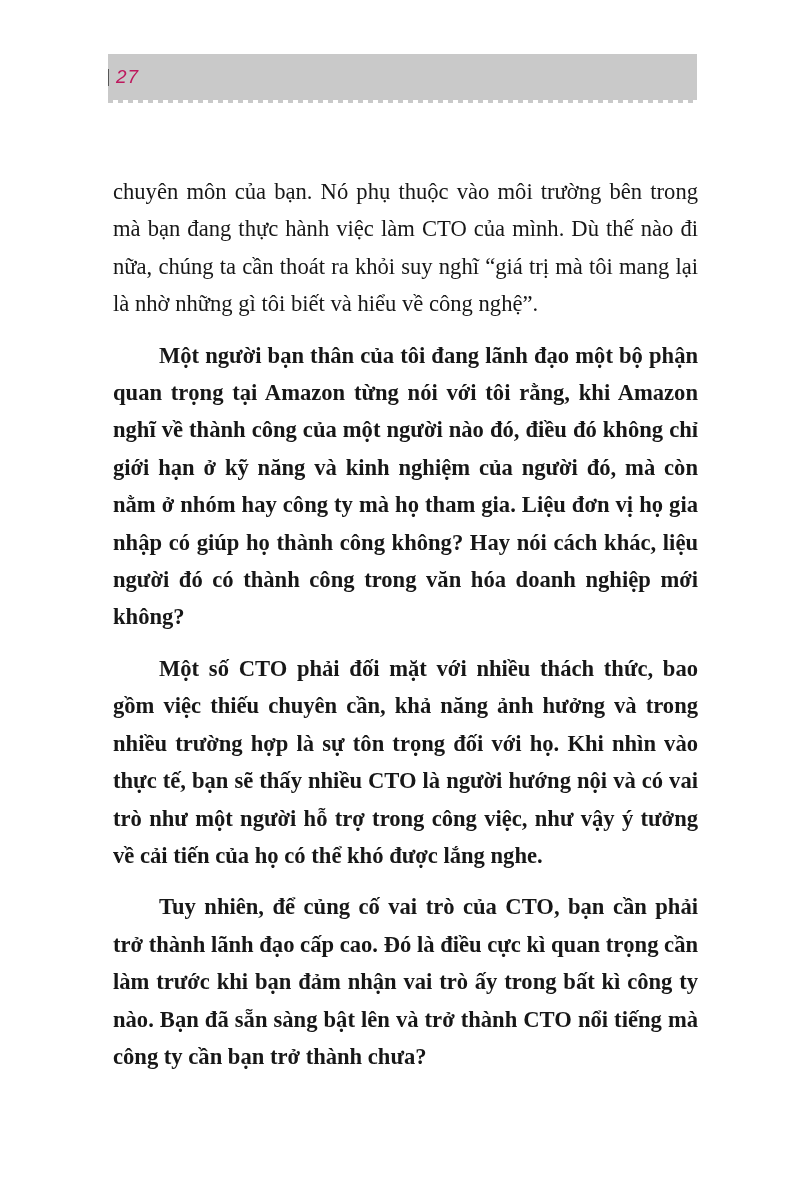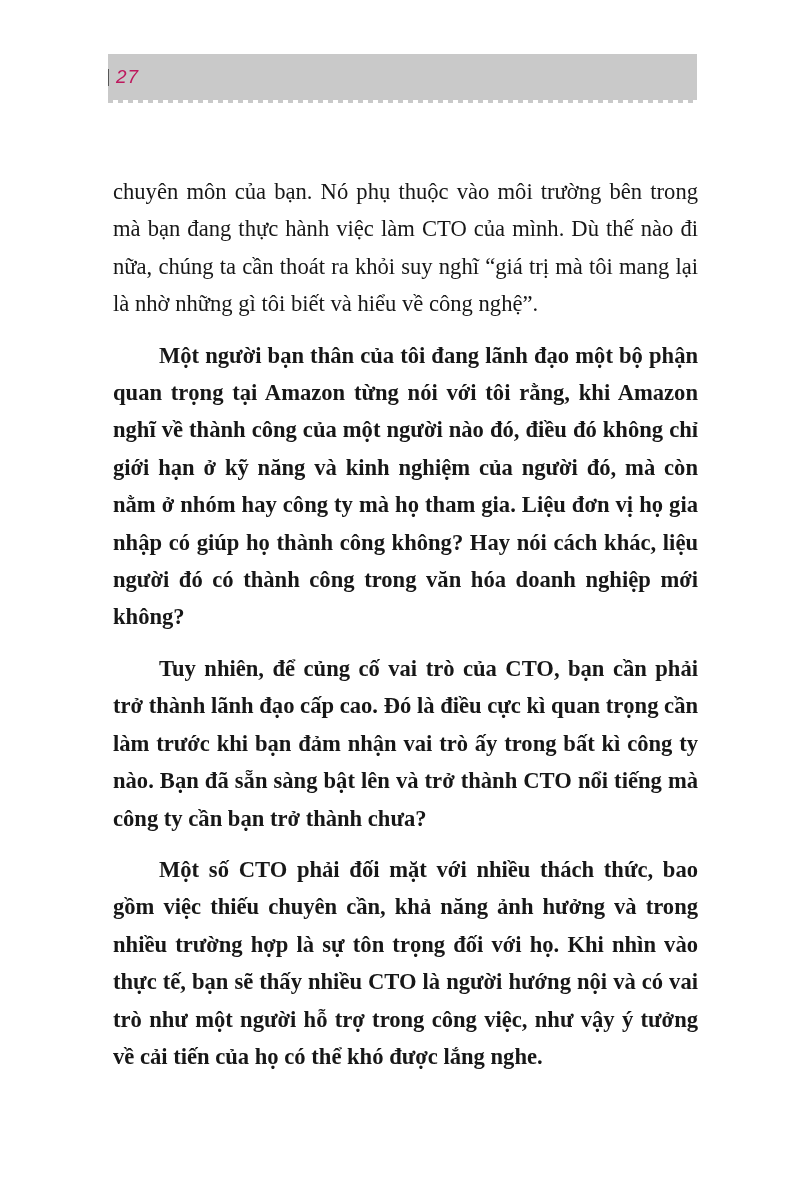--- a/index.html
+++ b/index.html
@@ -172,17 +172,17 @@
     <div class="page-number">
       <span class="rule"></span>
       <span>27</span>
     </div>
 
   </div>
 
   <div class="content">
     <p class="para">chuyên môn của bạn. Nó phụ thuộc vào môi trường bên trong mà bạn đang thực hành việc làm CTO của mình. Dù thế nào đi nữa, chúng ta cần thoát ra khỏi suy nghĩ “giá trị mà tôi mang lại là nhờ những gì tôi biết và hiểu về công nghệ”.</p>
     <p class="para indent">Một người bạn thân của tôi đang lãnh đạo một bộ phận quan trọng tại Amazon từng nói với tôi rằng, khi Amazon nghĩ về thành công của một người nào đó, điều đó không chỉ giới hạn ở kỹ năng và kinh nghiệm của người đó, mà còn nằm ở nhóm hay công ty mà họ tham gia. Liệu đơn vị họ gia nhập có giúp họ thành công không? Hay nói cách khác, liệu người đó có thành công trong văn hóa doanh nghiệp mới không?</p>
+    <p class="para indent">Một số CTO phải đối mặt với nhiều thách thức, bao gồm việc thiếu chuyên cần, khả năng ảnh hưởng và trong nhiều trường hợp là sự tôn trọng đối với họ. Khi nhìn vào thực tế, bạn sẽ thấy nhiều CTO là người hướng nội và có vai trò như một người hỗ trợ trong công việc, như vậy ý tưởng về cải tiến của họ có thể khó được lắng nghe.</p>
     <p class="para indent">Tuy nhiên, để củng cố vai trò của CTO, bạn cần phải trở thành lãnh đạo cấp cao. Đó là điều cực kì quan trọng cần làm trước khi bạn đảm nhận vai trò ấy trong bất kì công ty nào. Bạn đã sẵn sàng bật lên và trở thành CTO nổi tiếng mà công ty cần bạn trở thành chưa?</p>
-    <p class="para indent">Một số CTO phải đối mặt với nhiều thách thức, bao gồm việc thiếu chuyên cần, khả năng ảnh hưởng và trong nhiều trường hợp là sự tôn trọng đối với họ. Khi nhìn vào thực tế, bạn sẽ thấy nhiều CTO là người hướng nội và có vai trò như một người hỗ trợ trong công việc, như vậy ý tưởng về cải tiến của họ có thể khó được lắng nghe.</p>
   </div>
 
 </div>
 
 </body></html>

